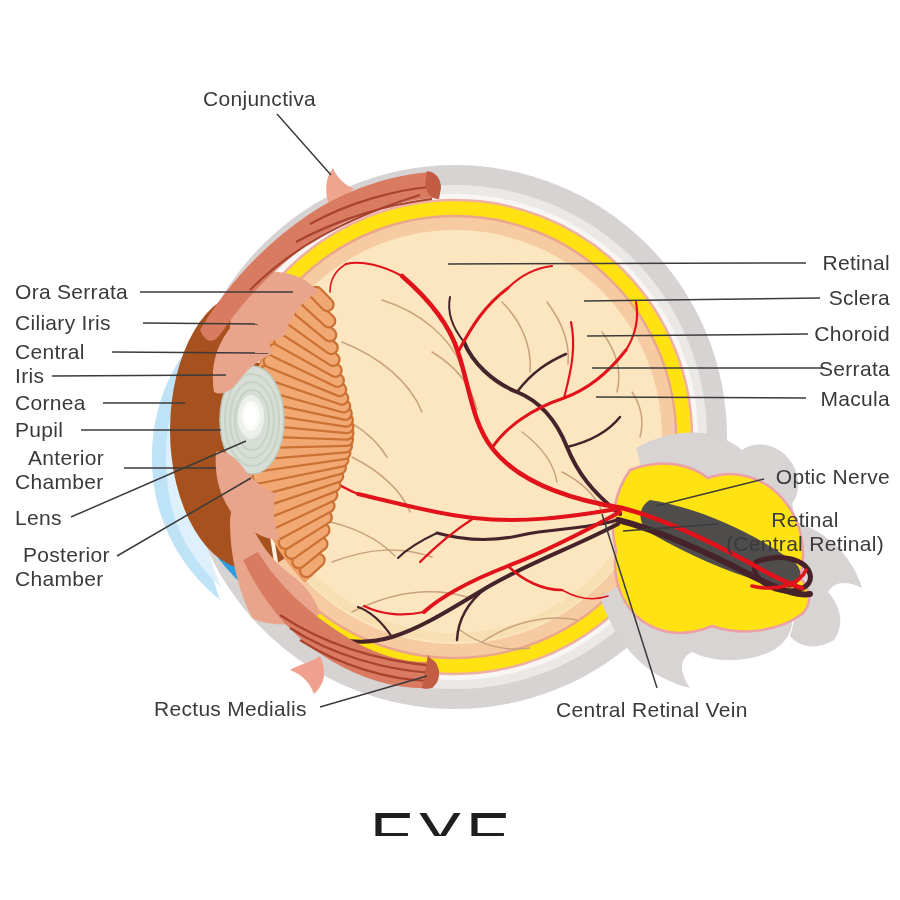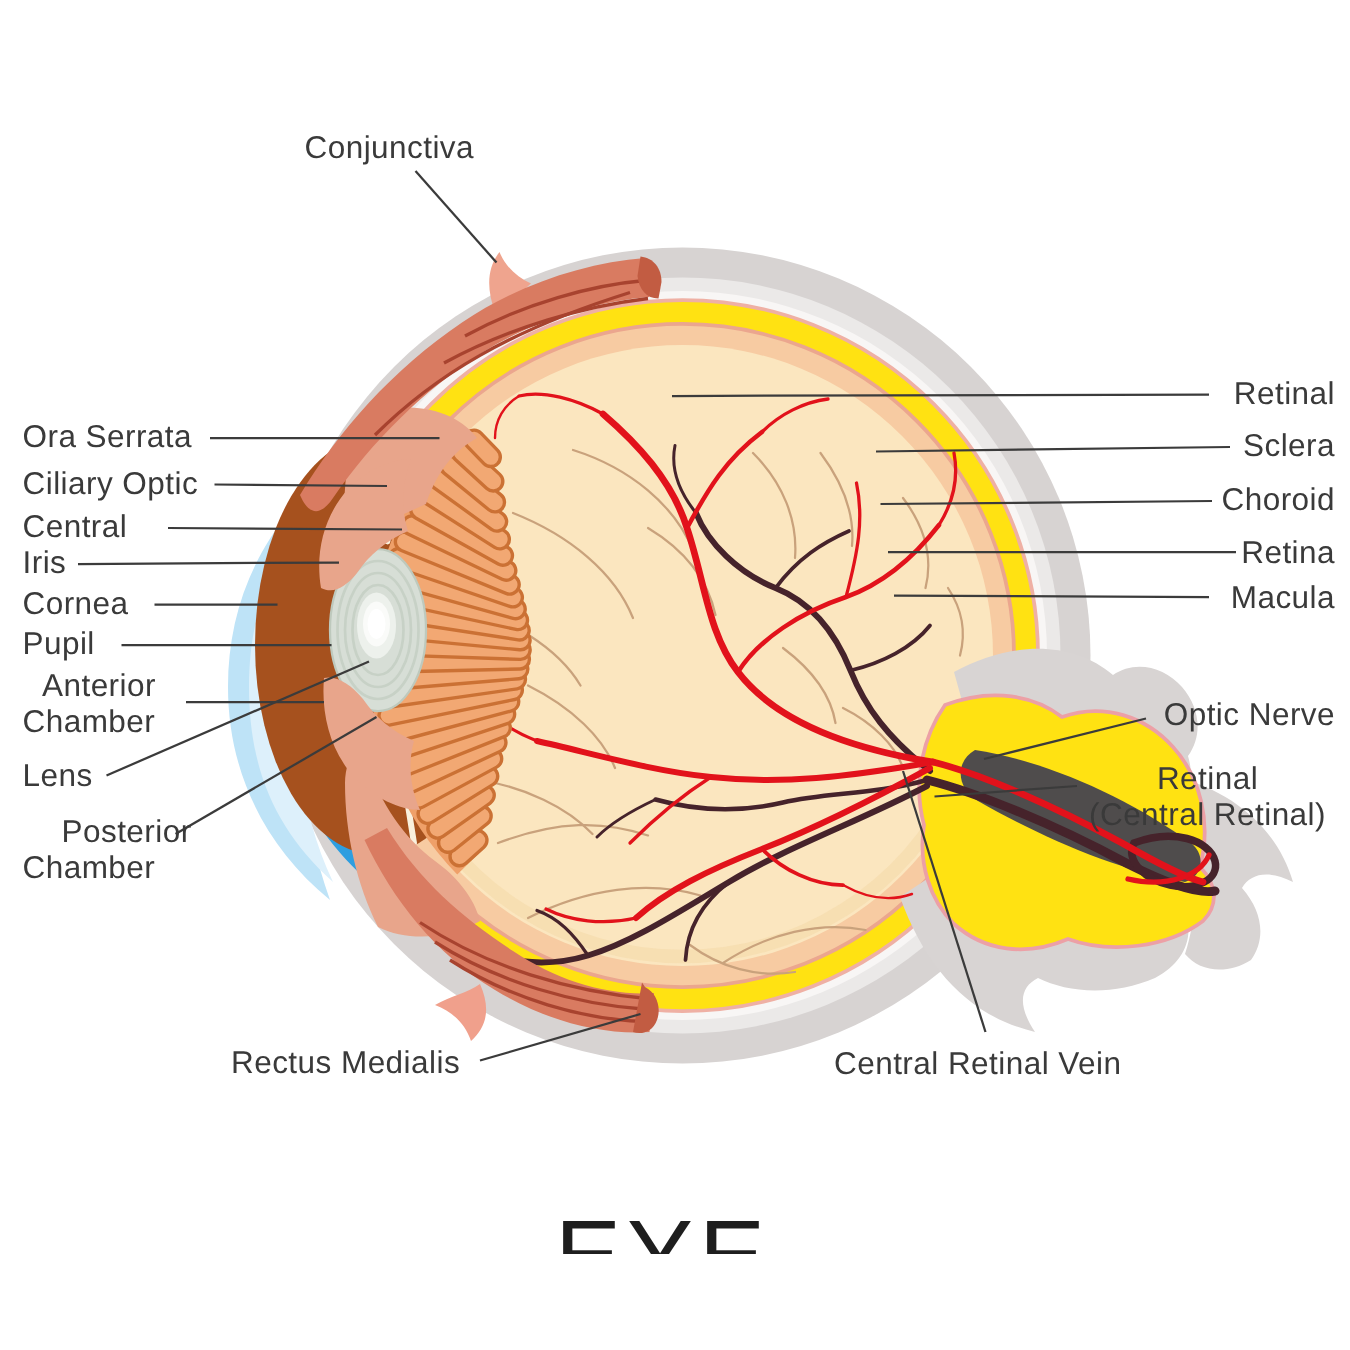--- a/index.html
+++ b/index.html
@@ -3,21 +3,21 @@
 <meta charset="utf-8">
 <style>
   html,body{margin:0;padding:0;background:#fff;}
   #stage{position:relative;width:900px;height:836px;background:#ffffff;overflow:hidden;
          font-family:"Liberation Sans", sans-serif;}
   #art{position:absolute;left:0;top:0;}
   .label{position:absolute;font-size:21px;line-height:24px;color:#3a3a3a;
          letter-spacing:.3px;white-space:nowrap;}
   .label.right{text-align:right;}
   .ind13{margin-left:13px;}
-  .ind10{margin-left:26px;}
+  .ind10{margin-left:8px;}
   #title{position:absolute;left:370px;top:798px;width:170px;text-align:left;
          font-size:66px;letter-spacing:4px;color:#1e1e1e;font-weight:400;}
 </style>
 </head>
 <body>
 
 <div id="stage">
 
 <svg id="art" width="900" height="900" viewBox="0 0 900 900">
 
@@ -245,38 +245,38 @@
     <line x1="806" y1="398" x2="596" y2="397"></line>
     <line x1="764" y1="479" x2="656" y2="506"></line>
     <line x1="718" y1="524" x2="623" y2="531"></line>
     <line x1="657" y1="688" x2="602" y2="514"></line>
     <line x1="320" y1="707" x2="427" y2="676"></line>
   </g>
 </svg>
 
 <div class="label" style="left:203px;top:87px">Conjunctiva</div>
 <div class="label" style="left:15px;top:280px">Ora Serrata</div>
-<div class="label" style="left:15px;top:311px">Ciliary Optic</div>
+<div class="label" style="left:15px;top:311px">Ciliary Iris</div>
 <div class="label" style="left:15px;top:340px">Central</div>
 <div class="label" style="left:15px;top:364px">Iris</div>
 <div class="label" style="left:15px;top:391px">Cornea</div>
 <div class="label" style="left:15px;top:418px">Pupil</div>
 <div class="label" style="left:15px;top:446px">
   <div class="ind13">Anterior</div>
   <div>Chamber</div>
 </div>
 <div class="label" style="left:15px;top:506px">Lens</div>
 <div class="label" style="left:15px;top:543px">
   <div class="ind10">Posterior</div>
   <div>Chamber</div>
 </div>
 <div class="label right" style="right:10px;top:251px">Retinal</div>
 <div class="label right" style="right:10px;top:286px">Sclera</div>
 <div class="label right" style="right:10px;top:322px">Choroid</div>
-<div class="label right" style="right:10px;top:357px">Retina</div>
+<div class="label right" style="right:10px;top:357px">Serrata</div>
 <div class="label right" style="right:10px;top:387px">Macula</div>
 <div class="label right" style="right:10px;top:465px">Optic Nerve</div>
 <div class="label" style="right:10px;top:508px;text-align:center;width:170px">
   <div>Retinal</div>
   <div>(Central Retinal)</div>
 </div>
 <div class="label" style="left:154px;top:697px">Rectus Medialis</div>
 <div class="label" style="left:556px;top:698px">Central Retinal Vein</div>
 
 <div id="title">EYE</div>

